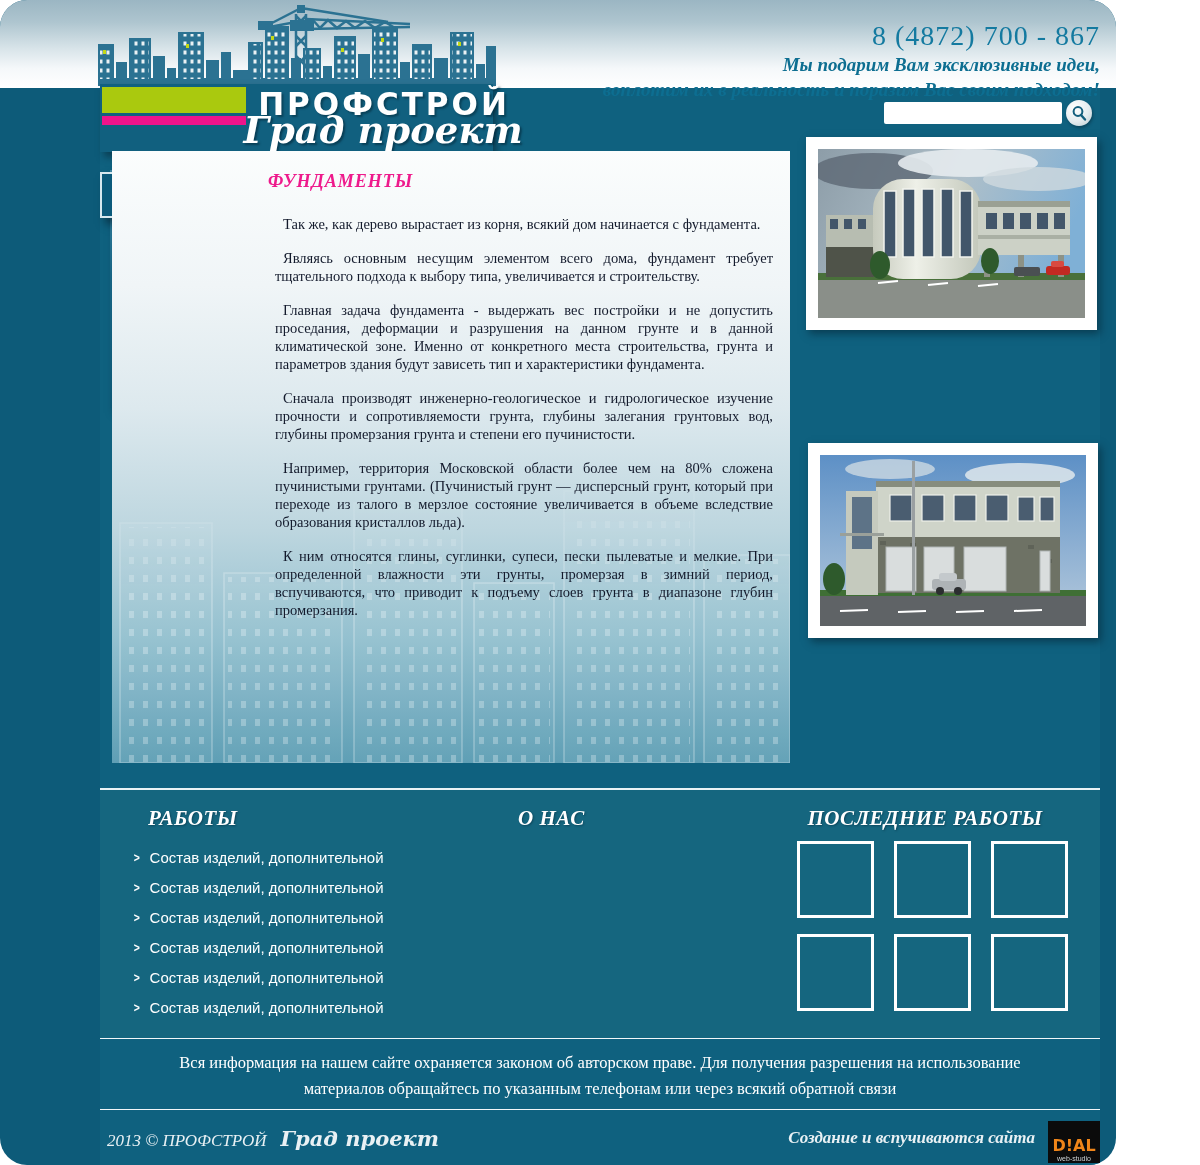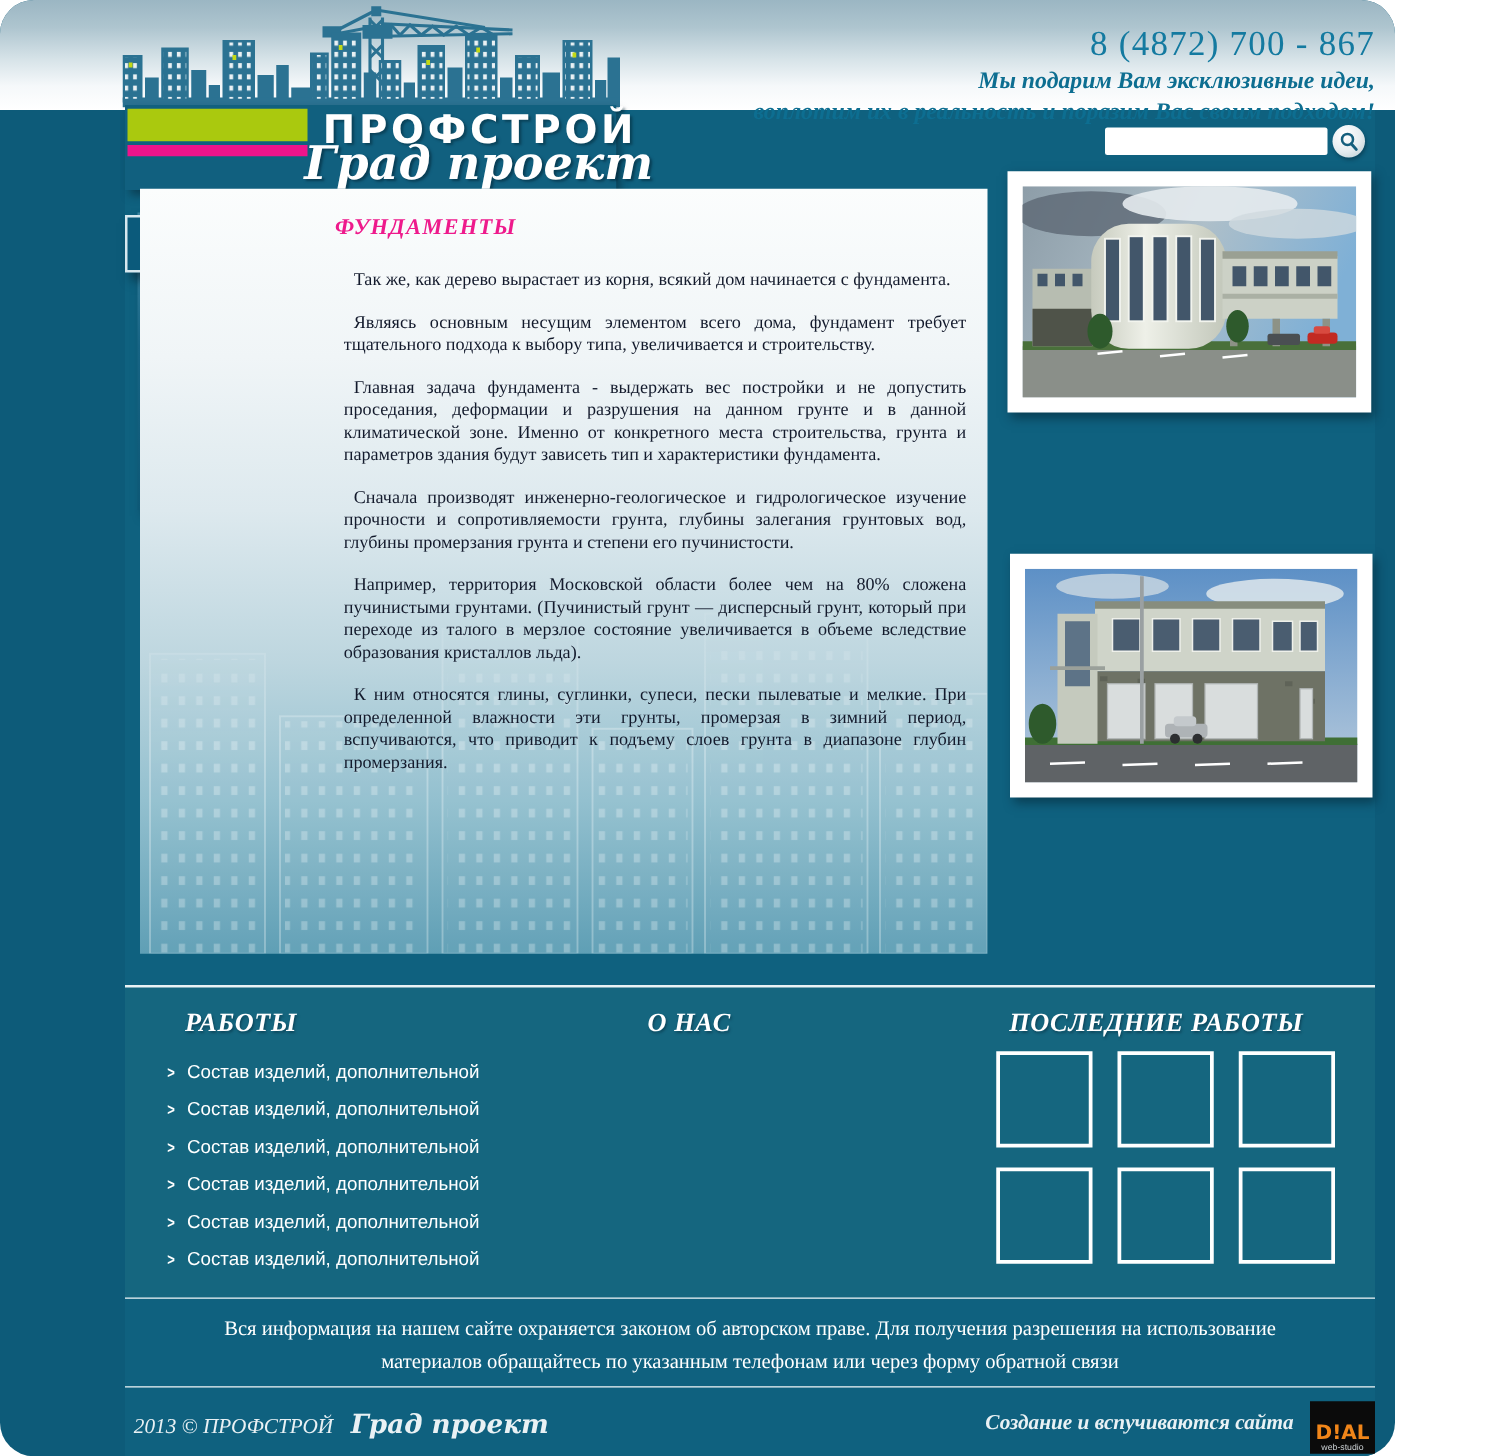--- a/index.html
+++ b/index.html
@@ -408,21 +408,21 @@
       <div class="work-thumb"></div>
       <div class="work-thumb"></div>
       <div class="work-thumb"></div>
       <div class="work-thumb"></div>
       <div class="work-thumb"></div>
     </div>
   </div>
 
   <div class="divider d1"></div>
   <div class="notice notice-1">Вся информация на нашем сайте охраняется законом об авторском праве.  Для получения разрешения на использование</div>
-  <div class="notice notice-2">материалов обращайтесь по указанным телефонам или через форму обратной связи</div>
+  <div class="notice notice-2">материалов обращайтесь по указанным телефонам или через всякий обратной связи</div>
   <div class="divider d2"></div>
 
   <div class="copyright">
     <span>2013  ©  ПРОФСТРОЙ</span><span class="script">Град проект</span>
   </div>
   <div class="credits">Создание и вспучиваются сайта</div>
   <div class="dial">
     <div class="nm">D!AL</div>
     <div class="sb">web-studio</div>
   </div>

